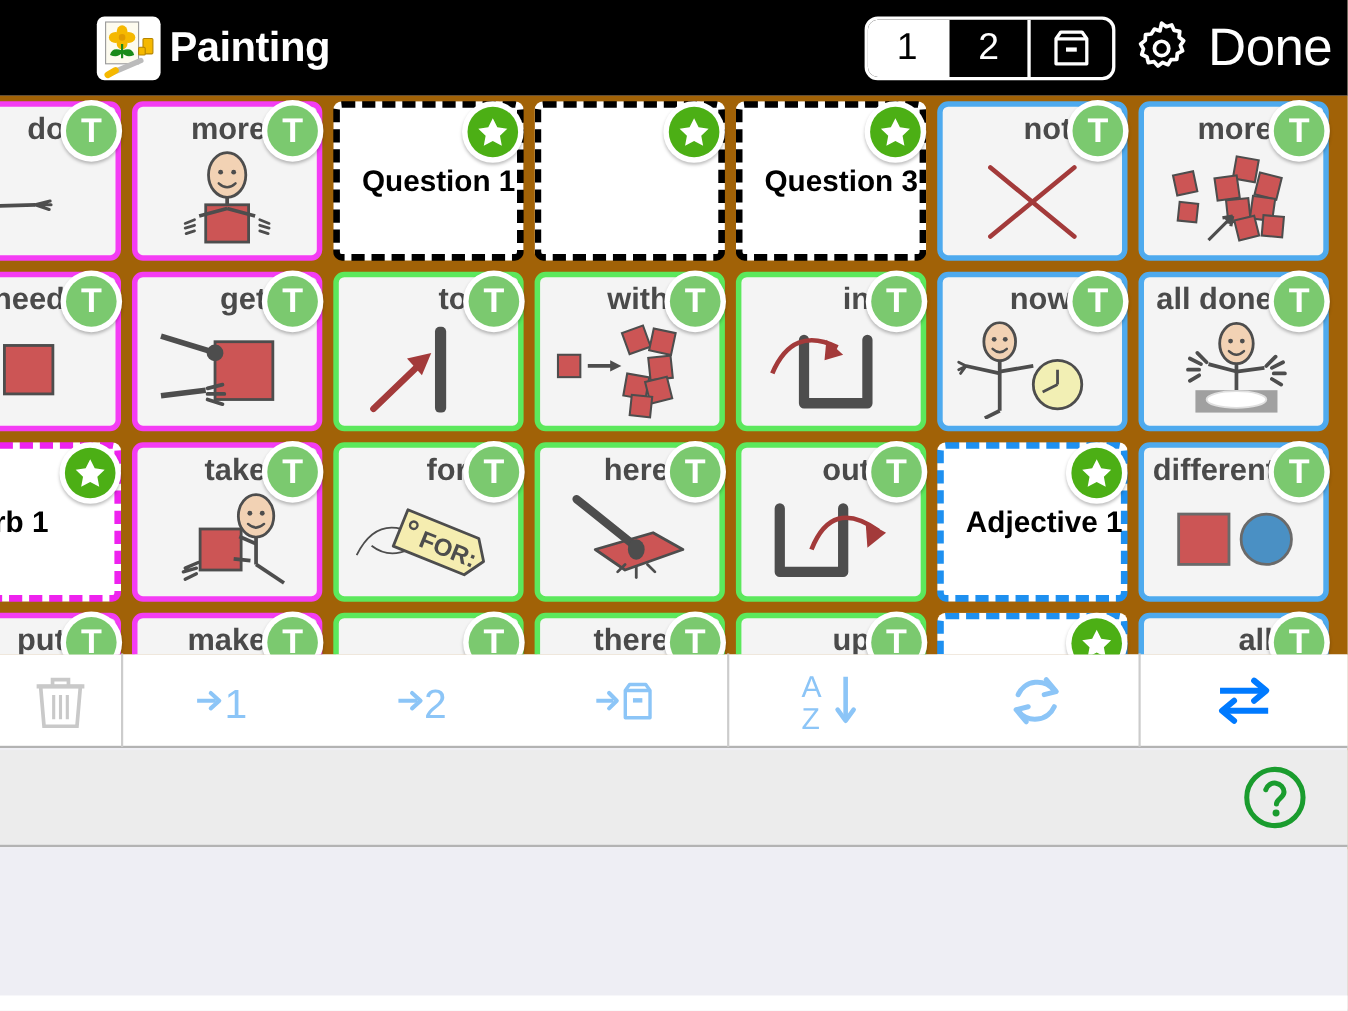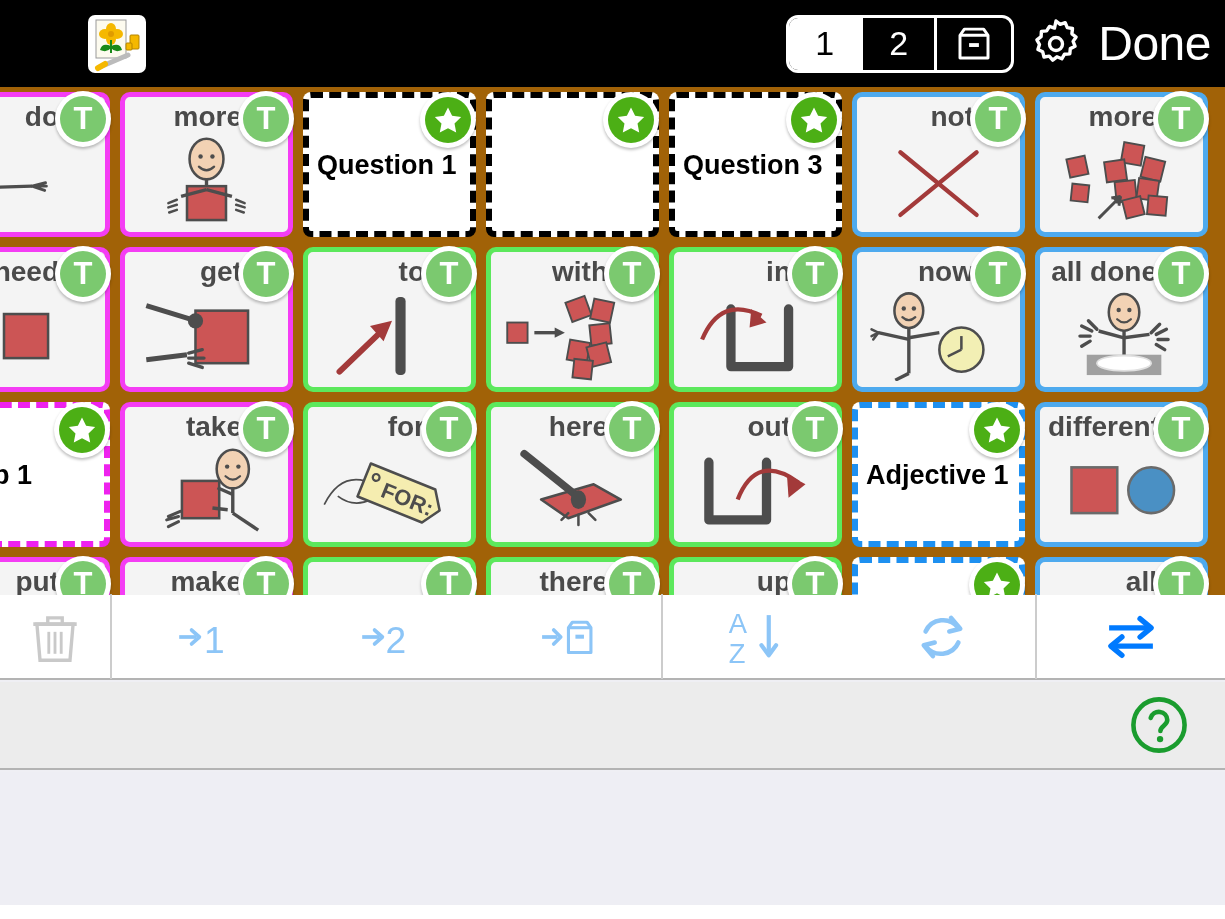--- a/index.html
+++ b/index.html
@@ -89,21 +89,21 @@
   .cell-inner.dashed.b-blue    { border-color: #1e90f0; padding-left: 19px; }
 
   .cell-label {
     position: absolute; top: 3px; left: 8px; right: 46px;
     text-align: right;
     font-size: 28px; font-weight: bold; color: #4a4a4a;
     white-space: nowrap; overflow: visible;
     line-height: 34px;
   }
   .cell-inner.dashed .cell-label {
-    top: 50px; left: 8px; right: 14px;
+    top: 50px; left: 20px; right: 14px;
     text-align: left; color: #000;
     font-size: 27px;
   }
 
   
   .badge {
     position: absolute; top: -6px; right: -6px;
     width: 56px; height: 56px; border-radius: 50%;
     background: #fff;
     box-shadow: 0 2px 3px rgba(0,0,0,.25);
@@ -177,20 +177,21 @@
         <circle cx="23" cy="19" r="3" fill="#e09b00"></circle>
         <path d="M23 25 L23 38" stroke="#1a8a1a" stroke-width="2"></path>
         <path d="M23 31 Q14 27 12 35 Q19 38 23 33 Z" fill="#1a8a1a"></path>
         <path d="M23 31 Q32 27 34 35 Q27 38 23 33 Z" fill="#1a8a1a"></path>
         <rect x="42" y="20" width="9" height="14" rx="1" fill="#f5b800" stroke="#b58400" stroke-width="1"></rect>
         <rect x="38" y="28" width="6" height="7" rx="1" fill="#f5b800" stroke="#b58400" stroke-width="1"></rect>
         <path d="M12 52 L40 40" stroke="#bbb" stroke-width="5" stroke-linecap="round"></path>
         <path d="M10 53 L17 49" stroke="#f5b800" stroke-width="6" stroke-linecap="round"></path>
       </svg>
     </div>
+    <div class="title-text">Painting</div>
   </div>
 
   <div class="header-right">
     <div class="seg">
       <div class="seg-item active">
         <span>1</span>
       </div>
       <div class="seg-item">
         <span>2</span>
       </div>

